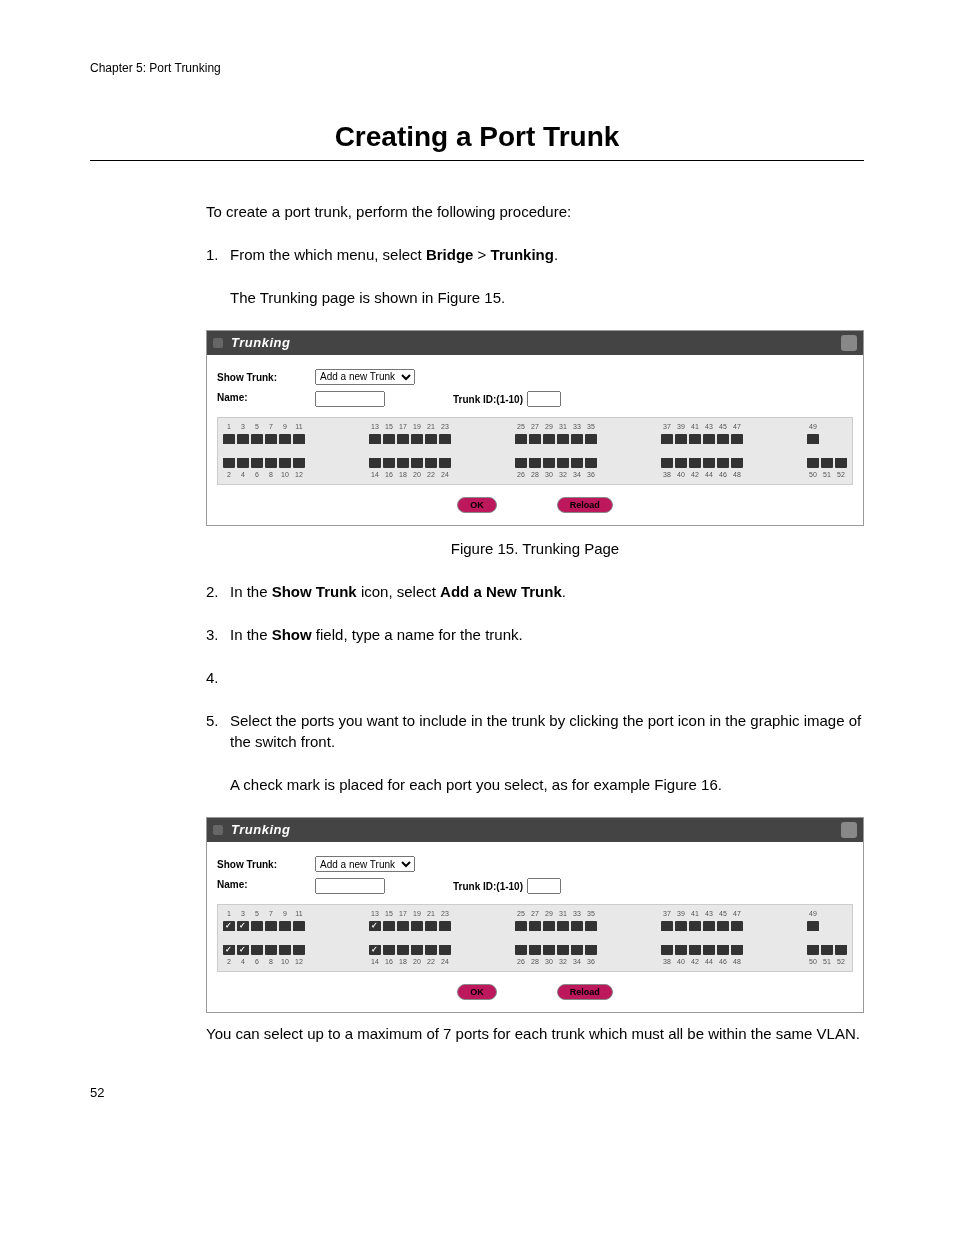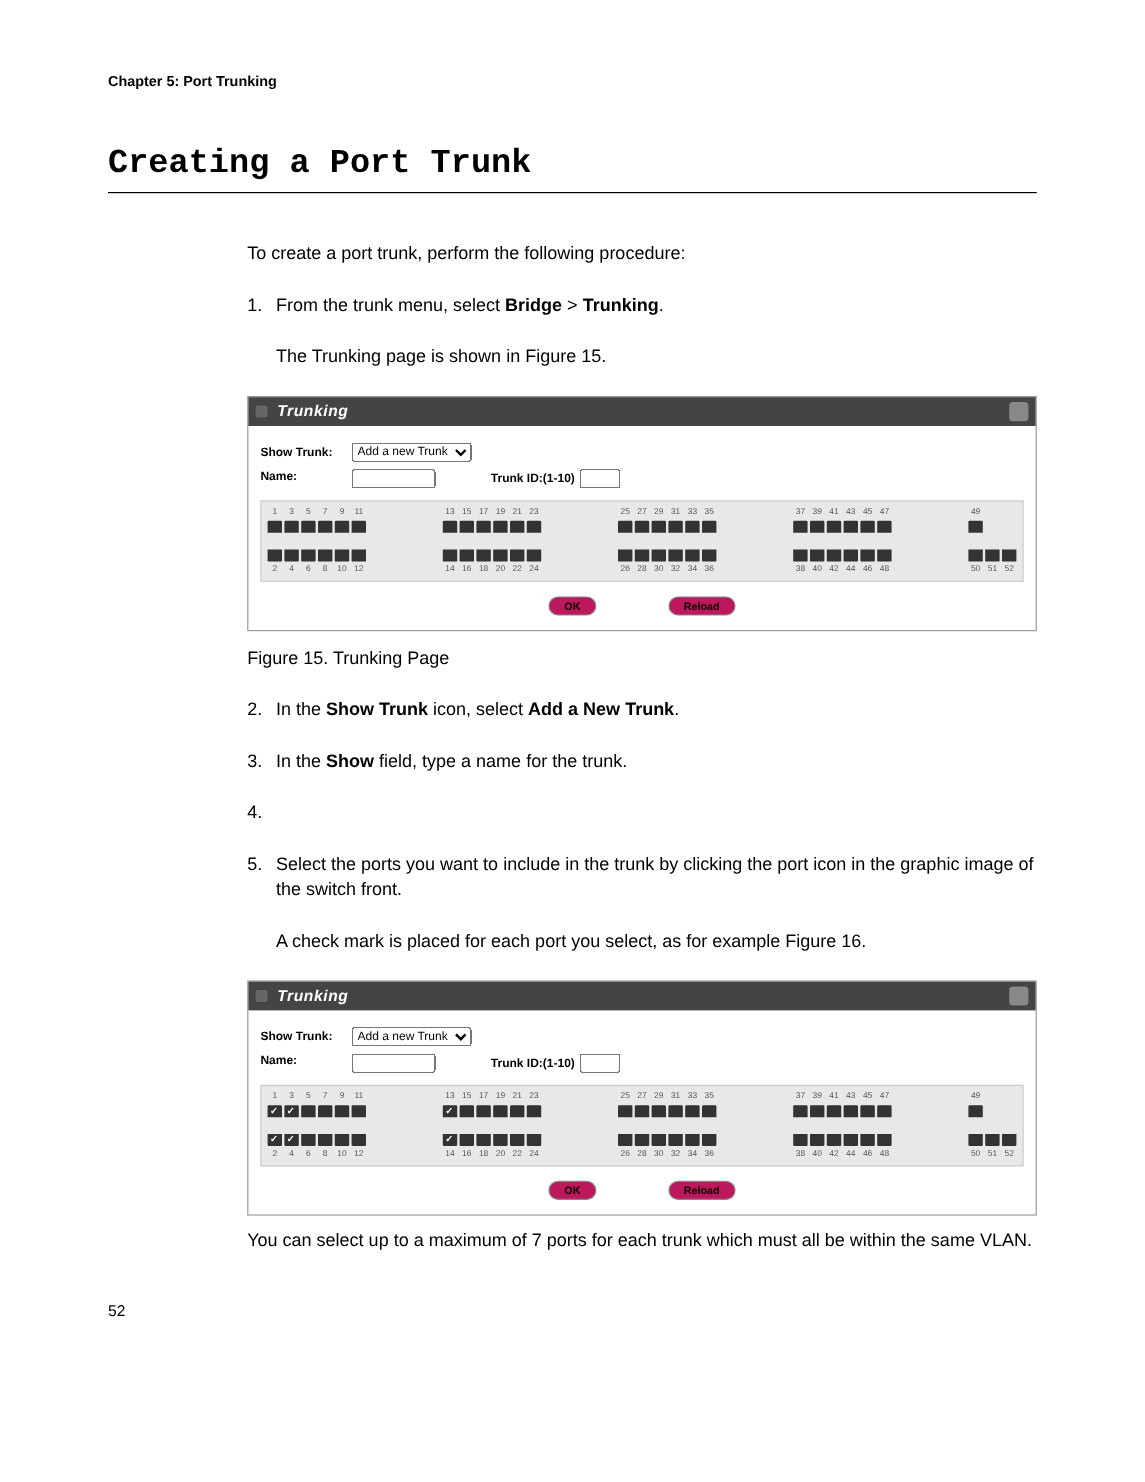--- a/index.html
+++ b/index.html
@@ -7,27 +7,27 @@
     margin: 0;
     padding: 60px 90px 60px 90px;
     background: #fff;
     color: #000;
     font-size: 15px;
     line-height: 1.4;
   }
   .header-line {
     font-size: 12px;
     margin-bottom: 40px;
-    font-weight: bold;
   }
   h1 {
-    font-family: Liberation Mono, monospace;
+    font-family: Liberation Sans, sans-serif;
     font-weight: bold;
     font-size: 28px;
     margin: 0 0 4px 0;
+    text-align: center;
   }
   .h1-rule {
     border: none;
     border-top: 1px solid #000;
     margin: 0 0 40px 0;
   }
   .content {
     margin-left: 116px;
   }
   .content p {
@@ -41,20 +41,21 @@
     width: 24px;
     flex: 0 0 24px;
   }
   .step-body p {
     margin: 0 0 22px 0;
   }
   .step-body p:last-child {
     margin-bottom: 0;
   }
   .caption {
+    text-align: center;
     margin: 12px 0 22px 0;
   }
   .panel {
     border: 1px solid #999;
     background: #fff;
     font-size: 10px;
     margin-bottom: 10px;
   }
   .panel-header {
     background: #444;
@@ -81,21 +82,21 @@
     width: 16px; height: 16px;
     background: #888;
     border-radius: 3px;
   }
   .panel-body {
     padding: 14px 10px 12px 10px;
   }
   .form-row {
     display: flex;
     align-items: center;
-    gap: 6px;
+    gap: 28px;
     font-size: 10px;
     font-weight: bold;
   }
   .form-row .label {
     width: 70px;
   }
   .form-row select, .form-row input {
     font-size: 10px;
     height: 16px;
     box-sizing: border-box;
@@ -185,21 +186,21 @@
 <h1>Creating a Port Trunk</h1>
 <hr class="h1-rule">
 
 <div class="content">
   <p>To create a port trunk, perform the following procedure:</p>
 
   <div class="step">
     <div class="step-num">1.</div>
     <div class="step-body">
       <p>
-        <span>From the trunk menu, select </span><b>Bridge</b><span> &gt; </span><b>Trunking</b><span>.</span>
+        <span>From the which menu, select </span><b>Bridge</b><span> &gt; </span><b>Trunking</b><span>.</span>
       </p>
       <p>The Trunking page is shown in Figure 15.</p>
     </div>
   </div>
 
   <div class="panel">
     <div class="panel-header">
       <div class="dot"></div>
       <div class="panel-title">Trunking</div>
       <div class="panel-header-right"></div>

